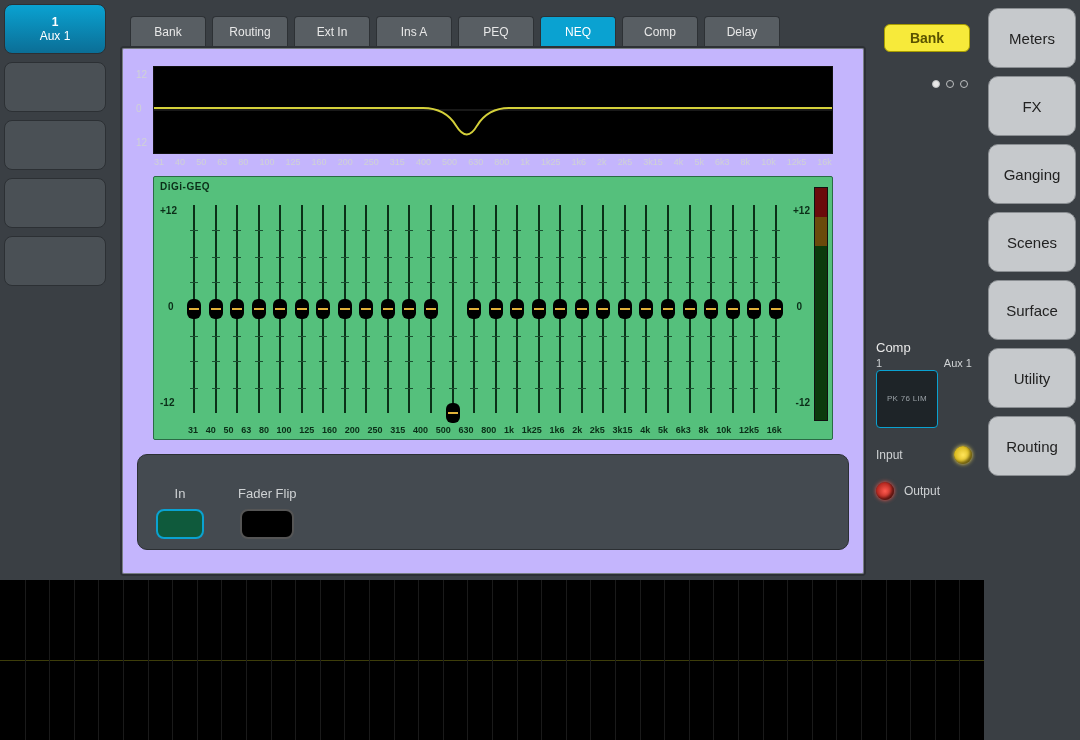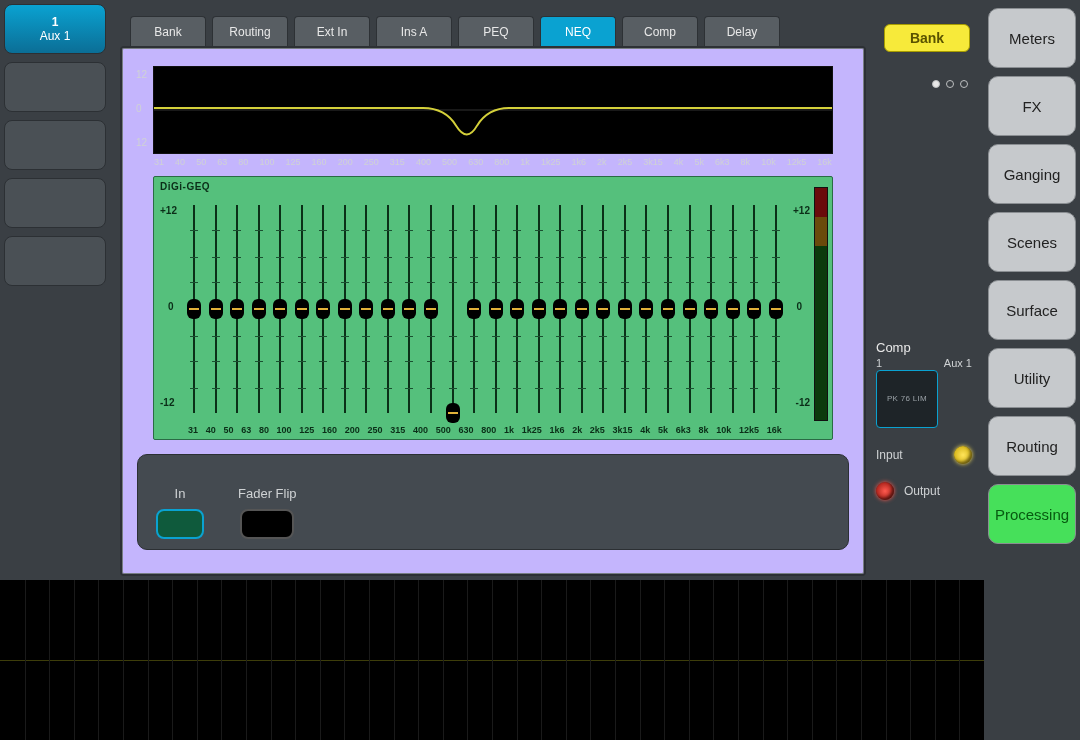--- a/index.html
+++ b/index.html
@@ -109,21 +109,20 @@
 </div>
 
 <div id="right-rail">
     <div class="rbtn">Meters</div>
     <div class="rbtn">FX</div>
     <div class="rbtn">Ganging</div>
     <div class="rbtn">Scenes</div>
     <div class="rbtn">Surface</div>
     <div class="rbtn">Utility</div>
     <div class="rbtn">Routing</div>
-    <div class="rbtn active">Processing</div>
   </div>
 
 <div id="centre">
 
   <div id="curve">
     <span class="y" style="top:2px;">12</span>
     <span class="y" style="top:36px;">0</span>
     <span class="y" style="top:70px;">12</span>
     <svg viewBox="0 0 680 88" preserveAspectRatio="none">
       <line x1="0" y1="44" x2="680" y2="44" stroke="#333" stroke-width="1"></line>

